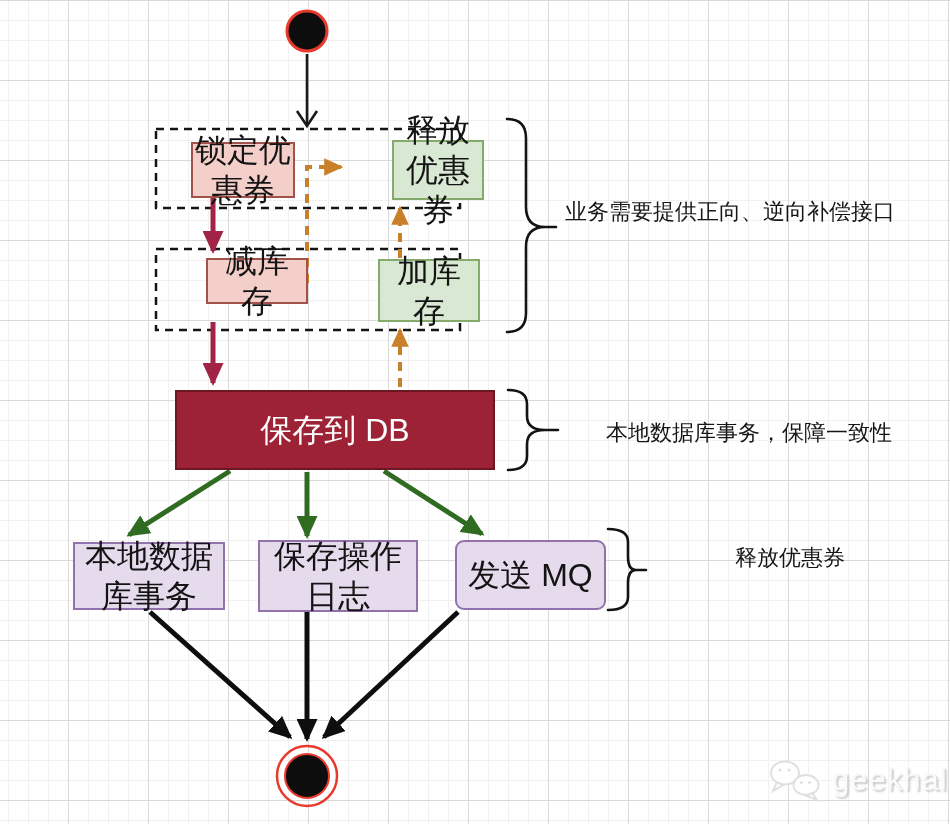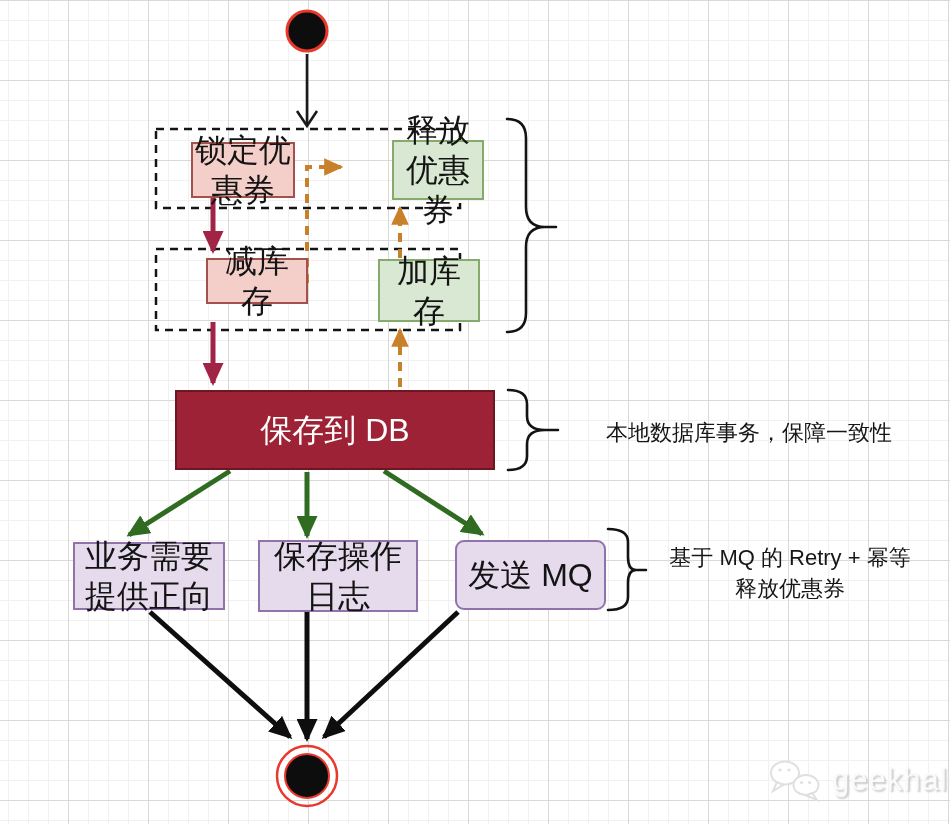--- a/index.html
+++ b/index.html
@@ -111,33 +111,33 @@
   <div class="box box-pink" style="left:163px;top:142px;width:104px;height:56px;">锁定优惠券</div>
 
   <div class="box box-green" style="left:364px;top:140px;width:92px;height:60px;">释放优惠券</div>
 
   <div class="box box-pink" style="left:178px;top:258px;width:102px;height:46px;">减库存</div>
 
   <div class="box box-green" style="left:350px;top:259px;width:102px;height:63px;">加库存</div>
 
   <div class="box box-db" style="left:147px;top:390px;width:320px;height:80px;">保存到 DB</div>
 
-  <div class="box box-purple" style="left:45px;top:542px;width:152px;height:68px;">业务需要提供正向</div>
+  <div class="box box-purple" style="left:45px;top:542px;width:152px;height:68px;">本地数据库事务</div>
 
   <div class="box box-purple" style="left:230px;top:540px;width:160px;height:72px;">保存操作日志</div>
 
   <div class="box box-purple" style="left:427px;top:540px;width:151px;height:70px;border-radius:9px;">发送 MQ</div>
 
   <div class="note" style="left:540px;top:196px;width:380px;">
+    <div>业务需要提供正向、逆向补偿接口</div>
   </div>
 
   <div class="note note-left" style="left:558px;top:417px;width:340px;">本地数据库事务，保障一致性</div>
 
   <div class="note" style="left:640px;top:542px;width:300px;">
-    <div>基于 MQ 的 Retry + 幂等</div>
     <div>释放优惠券</div>
   </div>
 
   <div class="watermark">
     <svg width="56" height="44" viewBox="0 0 56 44">
       <ellipse class="bubble" cx="17" cy="15" rx="14" ry="11.5"></ellipse>
       <path class="bubble" d="M9,24 L5,33 L15,27 Z"></path>
       <circle class="bubble-eye" cx="12" cy="12" r="1.6"></circle>
       <circle class="bubble-eye" cx="21" cy="12" r="1.6"></circle>
       <ellipse class="bubble" cx="38" cy="27" rx="12.5" ry="10"></ellipse>

